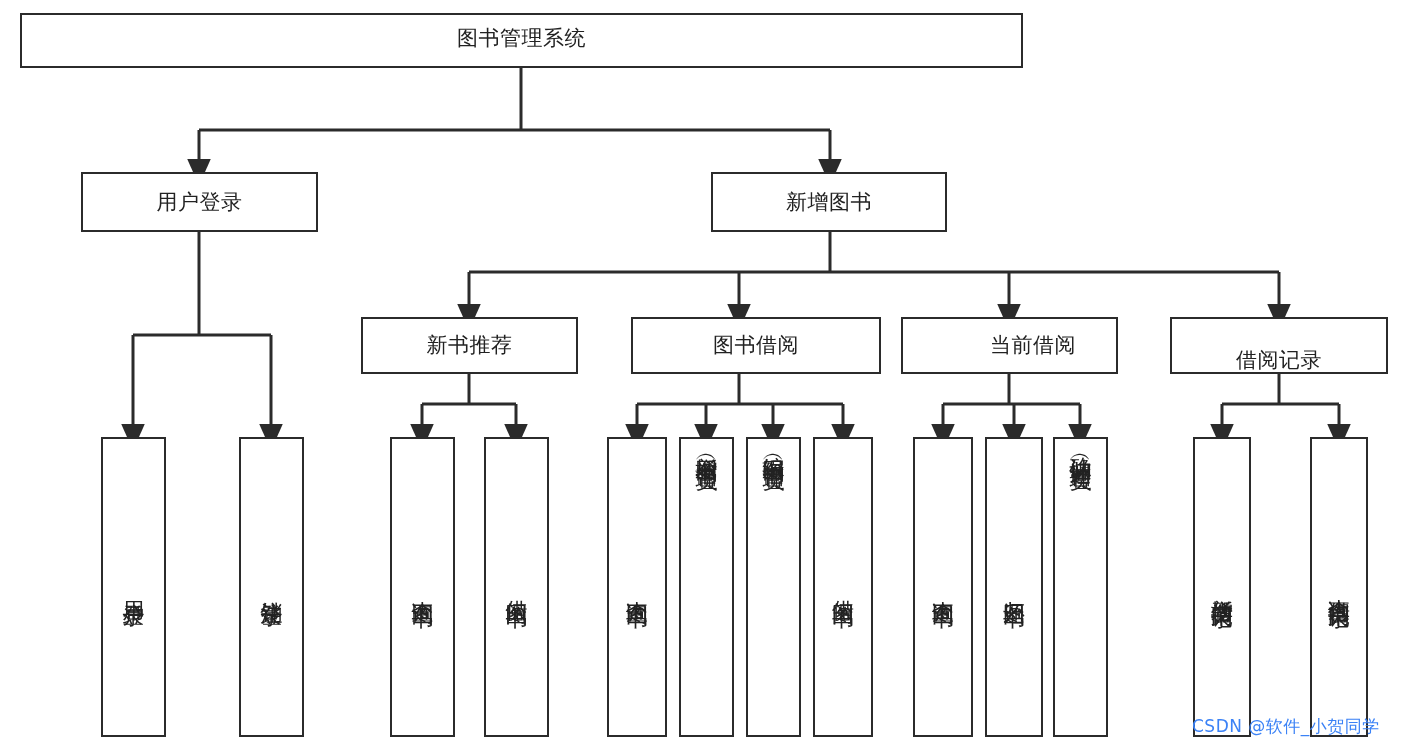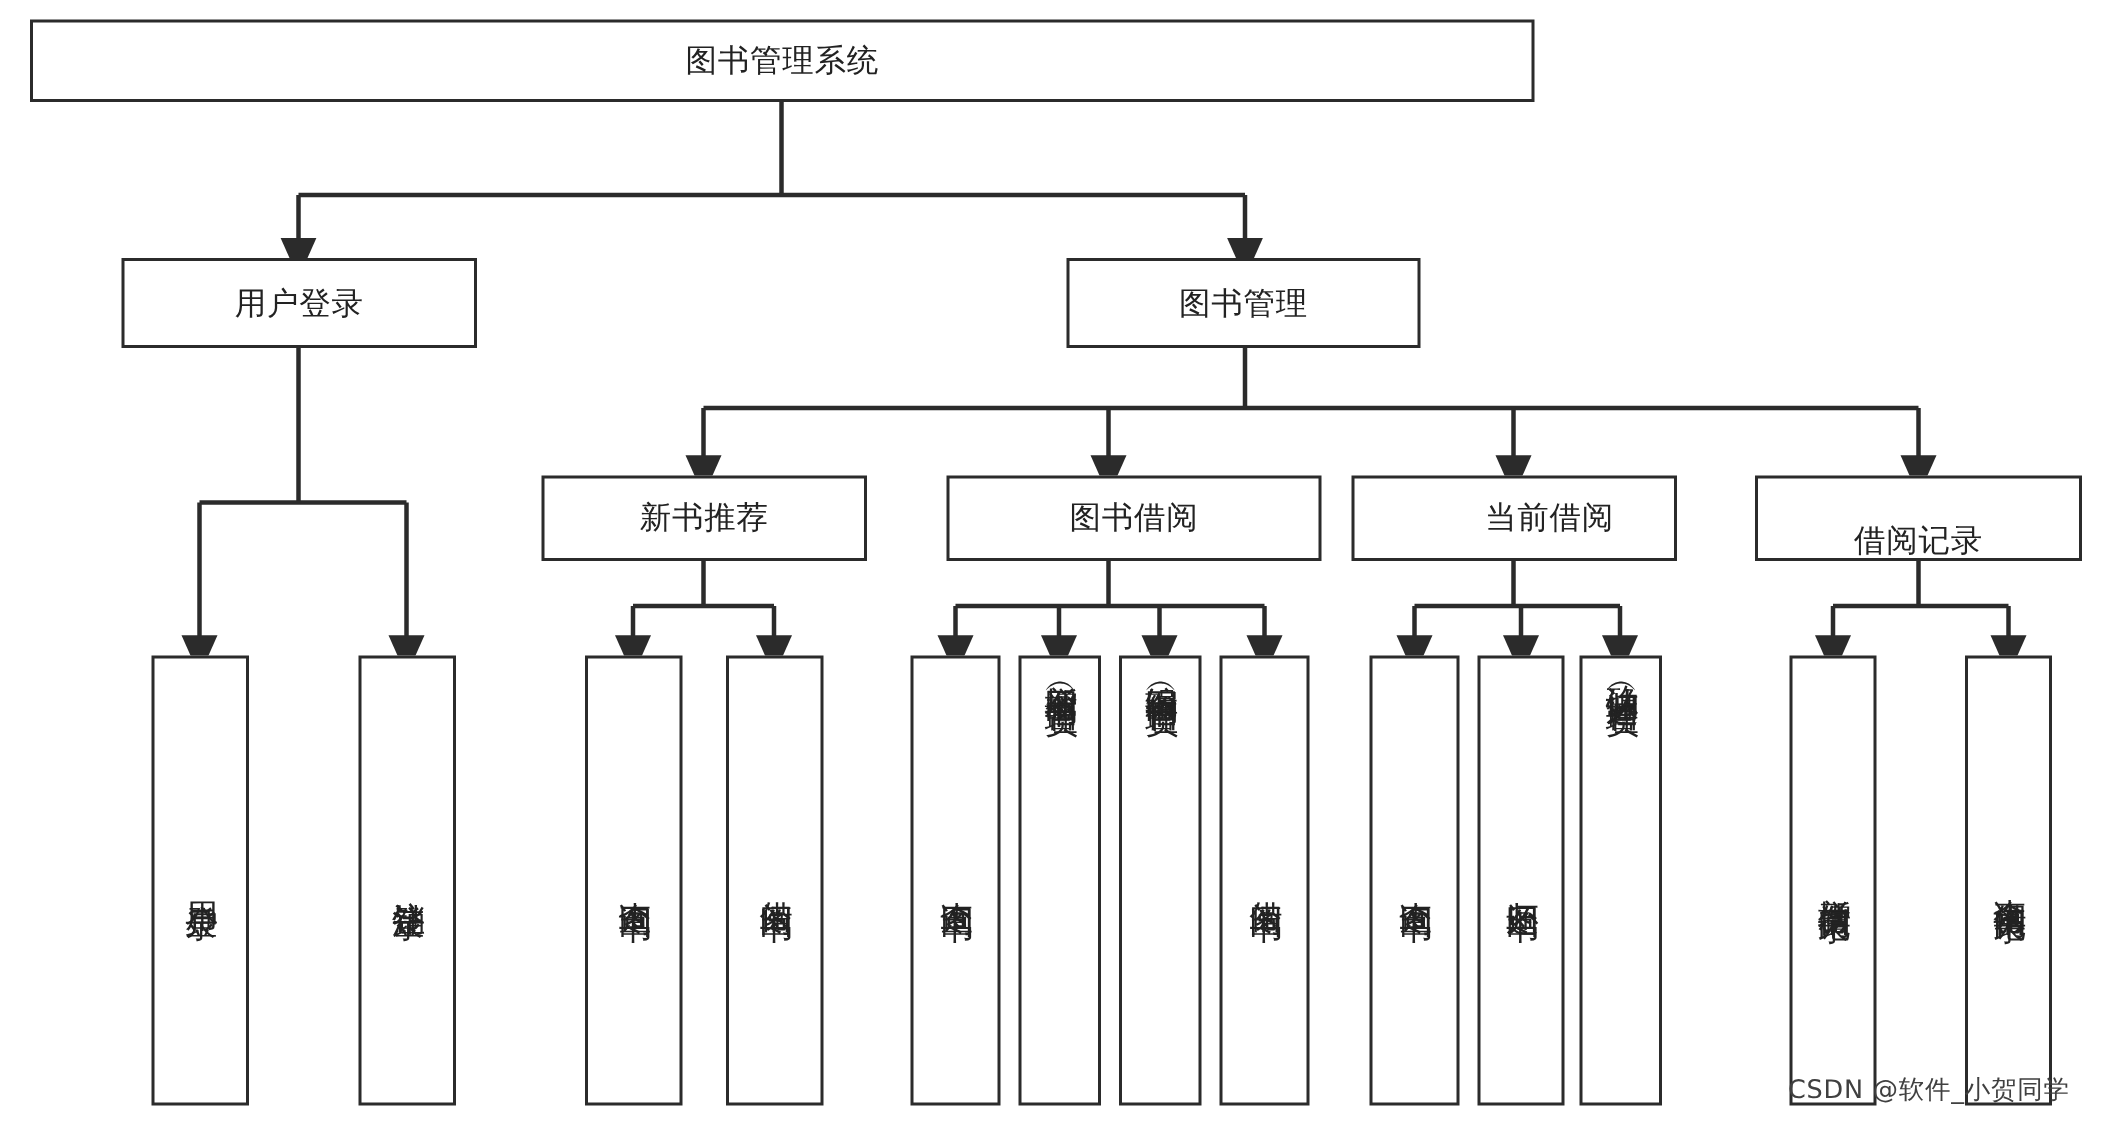--- a/index.html
+++ b/index.html
@@ -56,21 +56,21 @@
     letter-spacing: 2px;
     line-height: 1;
     white-space: nowrap;
     display: block;
   }
   .node-box.vertical.centered {
     align-items: center;
   }
   .watermark {
     position: absolute;
-    color: #404040;
+    color: #3b82f6;
     font-size: 17px;
     white-space: nowrap;
     letter-spacing: 0.5px;
     pointer-events: none;
   }
 </style>
 </head>
 <body>
 
 <div id="diagram-root">
@@ -118,29 +118,29 @@
       <path d="M1014,404 L1014,428" marker-end="url(#arrow)"></path>
       <path d="M1080,404 L1080,428" marker-end="url(#arrow)"></path>
 
       <path d="M1279,374 L1279,404"></path>
       <path d="M1222,404 L1339,404"></path>
       <path d="M1222,404 L1222,428" marker-end="url(#arrow)"></path>
       <path d="M1339,404 L1339,428" marker-end="url(#arrow)"></path>
     </g>
   </svg>
 
-  <div class="node-box" style="left:20px; top:13px; width:1003px; height:55px;">
+  <div class="node-box" style="left:20px; top:13px; width:1003px; height:55px;font-family:Liberation Mono, monospace;">
     <span class="node-label">图书管理系统</span>
   </div>
 
   <div class="node-box" style="left:81px; top:172px; width:237px; height:60px;">
     <span class="node-label">用户登录</span>
   </div>
   <div class="node-box" style="left:711px; top:172px; width:236px; height:60px;">
-    <span class="node-label">图书管理</span>
+    <span class="node-label">新增图书</span>
   </div>
 
   <div class="node-box" style="left:361px; top:317px; width:217px; height:57px;text-align:center;">
     <span class="node-label">新书推荐</span>
   </div>
   <div class="node-box" style="left:631px; top:317px; width:250px; height:57px;">
     <span class="node-label">图书借阅</span>
   </div>
   <div class="node-box" style="left:901px; top:317px; width:217px; height:57px;padding-left:47px;">
     <span class="node-label">当前借阅</span>

